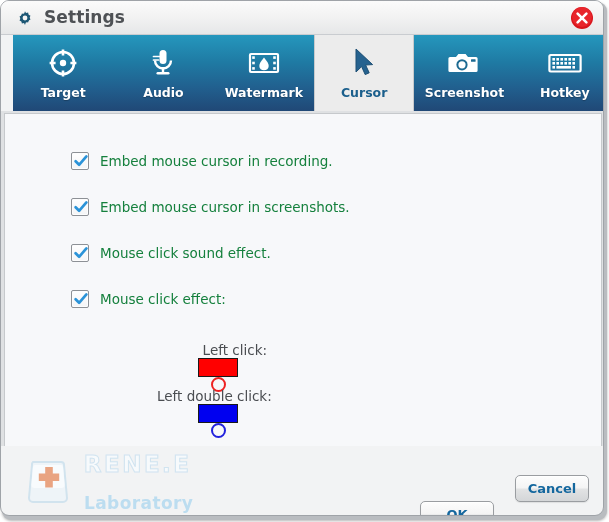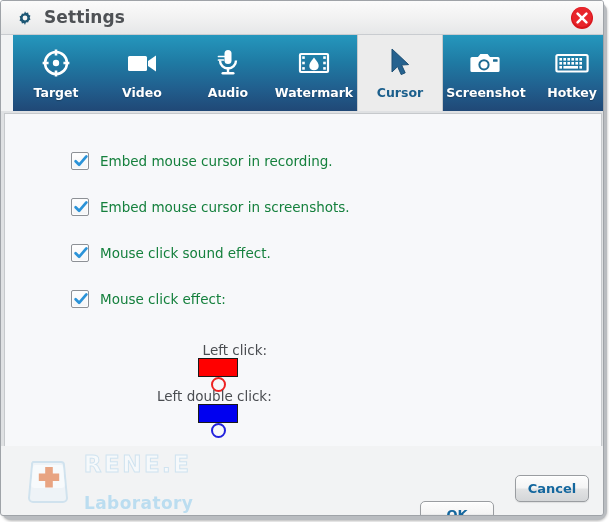--- a/index.html
+++ b/index.html
@@ -29,21 +29,21 @@
     width: 605px; height: 518px;
     border-radius: 9px;
     background: #b9bcc0;
     box-shadow: 0 1px 3px rgba(0,0,0,0.30);
   }
   .win-body {
     position: absolute;
     left: 0px; top: 0px;
     width: 604px;
     height: 516px;
-    border-radius: 3px;
+    border-radius: 9px;
     background: #f2f3f4;
     border: 1px solid #9fa3a8;
     box-sizing: border-box;
     overflow: hidden;
   }
 
   
   .titlebar {
     position: absolute;
     left: 0; top: 0;
@@ -282,29 +282,20 @@
         <span class="ticon">
           <svg width="30" height="30" viewBox="0 0 30 30">
             <circle cx="15" cy="15" r="11" fill="none" stroke="#ffffff" stroke-width="2.6"></circle>
             <circle cx="15" cy="15" r="3.2" fill="#ffffff"></circle>
             <path d="M15 1.6v6 M15 22.4v6 M1.6 15h6 M22.4 15h6" stroke="#ffffff" stroke-width="2.6" stroke-linecap="butt"></path>
           </svg>
         </span>
         <span class="tlabel">Target</span>
       </div>
 
-      <div class="tab">
-        <span class="ticon">
-          <svg width="32" height="26" viewBox="0 0 32 26">
-            <rect x="2" y="6" width="19" height="15" rx="1.5" fill="#ffffff"></rect>
-            <path d="M22 11 L30 5.5 L30 21.5 L22 16 Z" fill="#ffffff"></path>
-          </svg>
-        </span>
-        <span class="tlabel">Video</span>
-      </div>
 
       <div class="tab">
         <span class="ticon">
           <svg width="26" height="30" viewBox="0 0 26 30">
             <rect x="9.5" y="2" width="7" height="14" rx="3.5" fill="#ffffff"></rect>
             <path d="M5 12.5 a8 8 0 0 0 16 0" fill="none" stroke="#ffffff" stroke-width="2.4"></path>
             <rect x="11.8" y="19" width="2.4" height="5" fill="#ffffff"></rect>
             <rect x="6.5" y="24" width="13" height="2.6" rx="1.3" fill="#ffffff"></rect>
             <path d="M3.5 8.5 L9.5 8.5 M3.5 12 L8.5 12" stroke="#ffffff" stroke-width="1.7" stroke-linecap="round"></path>
           </svg>

